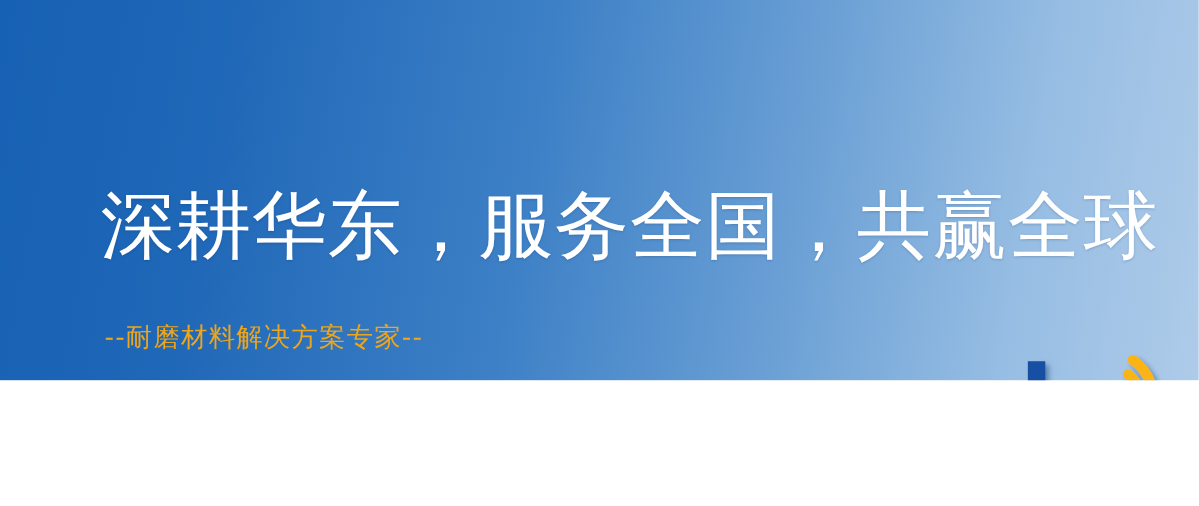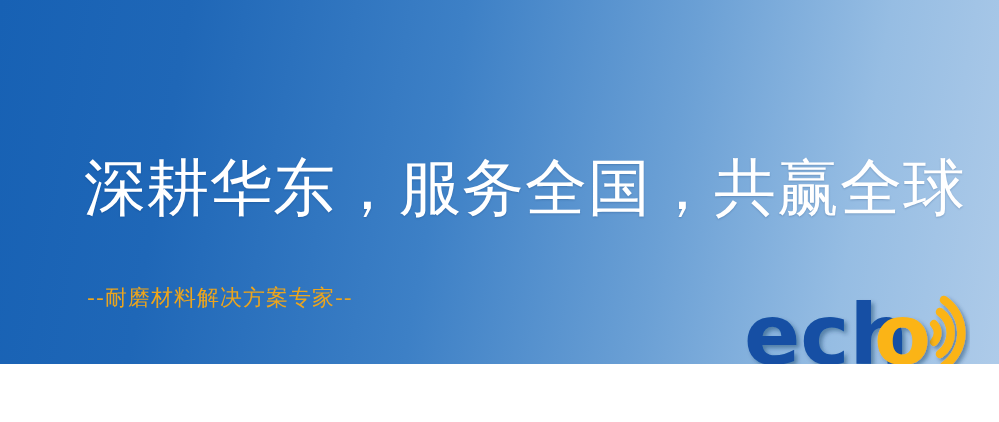--- a/index.html
+++ b/index.html
@@ -3,21 +3,21 @@
 <meta charset="utf-8">
 <style>
   html, body {
     margin: 0;
     padding: 0;
     background: #ffffff;
   }
   #banner {
     position: relative;
     width: 999px;
-    height: 364px;
+    height: 317px;
     overflow: hidden;
     font-family: "Liberation Sans", sans-serif;
     
     background: linear-gradient(100deg,
         #1761b4 0%,
         #1f67b7 18%,
         #3d80c6 44%,
         #6ba0d5 66%,
         #96bde3 84%,
         #aecbe9 100%);
@@ -36,21 +36,21 @@
     letter-spacing: 1px;
     color: #ffffff;
     white-space: nowrap;
     text-shadow: 0 1px 2px rgba(0,40,90,0.22);
   }
 
   
   #subtitle {
     position: absolute;
     left: 87px;
-    top: 284px;
+    top: 268px;
     margin: 0;
     font-family: "DejaVu Sans", "Liberation Sans", sans-serif;
     font-weight: 400;
     font-size: 22px;
     line-height: 28px;
     letter-spacing: 1px;
     color: #eda51c;
     white-space: nowrap;
   }
 

